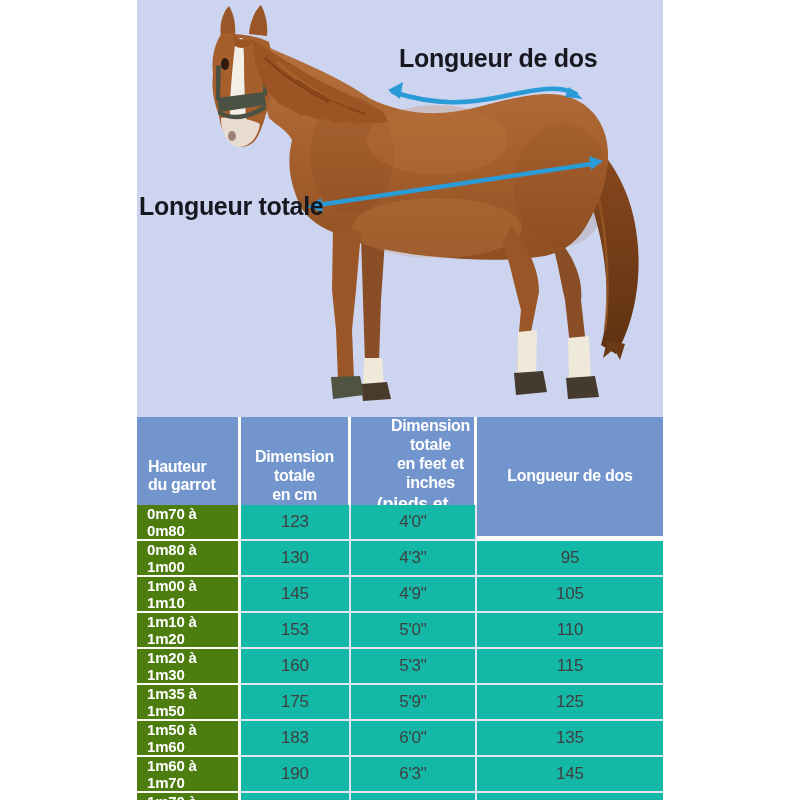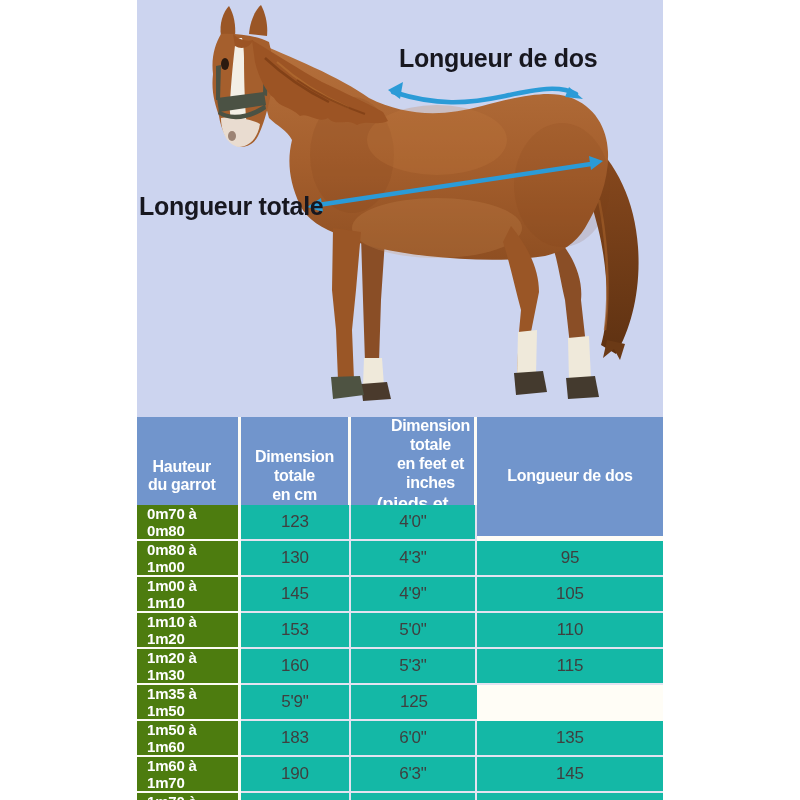--- a/index.html
+++ b/index.html
@@ -26,21 +26,21 @@
     display:grid; grid-template-columns:104px 110px 126px 186px;
     height:88px; border-bottom:3px solid #fdfcf5; box-sizing:border-box;
   }
   .th {
     background:#7195cc; color:#ffffff; font-weight:bold; font-size:16px;
     line-height:1.18; letter-spacing:-0.3px; white-space:pre-line;
     display:flex; flex-direction:column; justify-content:center; align-items:center;
     text-align:center; box-sizing:border-box; border-right:3px solid #fdfcf5;
   }
   .th:last-child { border-right:none; }
-  .th.first { align-items:flex-start; text-align:center; padding-left:11px; }
+  .th.first { align-items:flex-start; text-align:left; padding-left:11px; }
   .th .subnote { font-size:18px; font-weight:bold; margin-top:1px; }
   .tbody { display:grid; grid-template-rows:repeat(11, 1fr); height:295px; }
   .tr { display:grid; grid-template-columns:104px 110px 126px 186px; }
   .td {
     display:flex; align-items:center; justify-content:center; box-sizing:border-box;
     background:#14b8a6; color:#3f3f3f; font-size:17px; letter-spacing:-0.2px;
     border-bottom:2px solid #e3e3f1;
   }
   .td.label {
     background:#4d7c0f; color:#ffffff; font-weight:bold; font-size:15px;
@@ -212,20 +212,21 @@
           <div class="td">110</div>
         </div>
         <div class="tr">
           <div class="td label">1m20 à 1m30</div>
           <div class="td c2">160</div>
           <div class="td c3">5'3"</div>
           <div class="td">115</div>
         </div>
         <div class="tr">
           <div class="td label">1m35 à 1m50</div>
+          <div class="td c2">175</div>
           <div class="td c3">5'9"</div>
           <div class="td">125</div>
         </div>
         <div class="tr">
           <div class="td label">1m50 à 1m60</div>
           <div class="td c2">183</div>
           <div class="td c3">6'0"</div>
           <div class="td">135</div>
         </div>
         <div class="tr">

